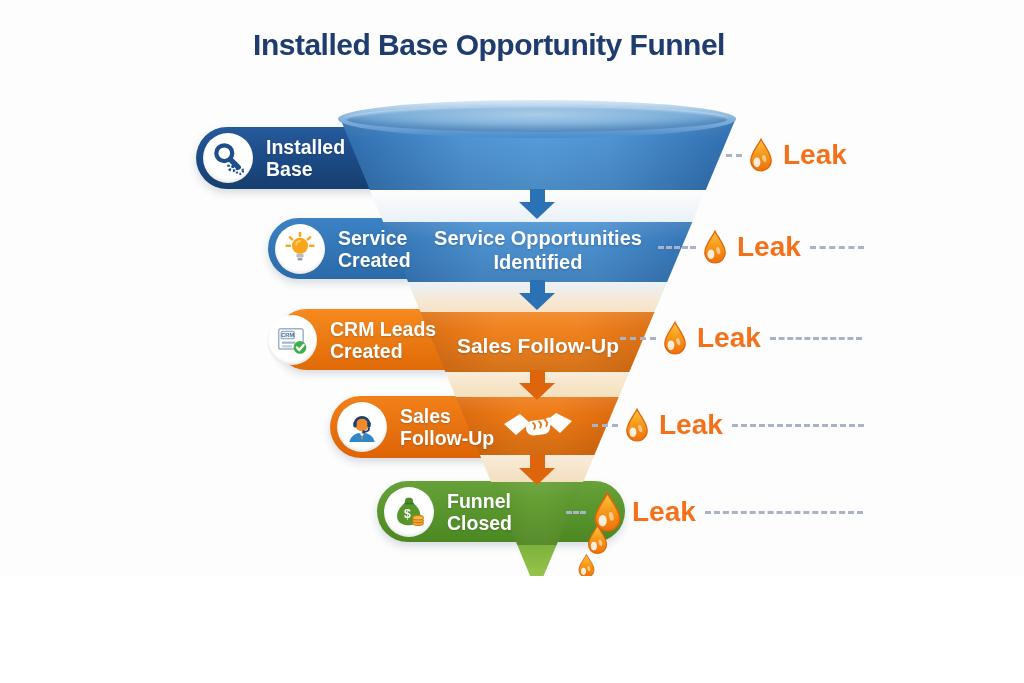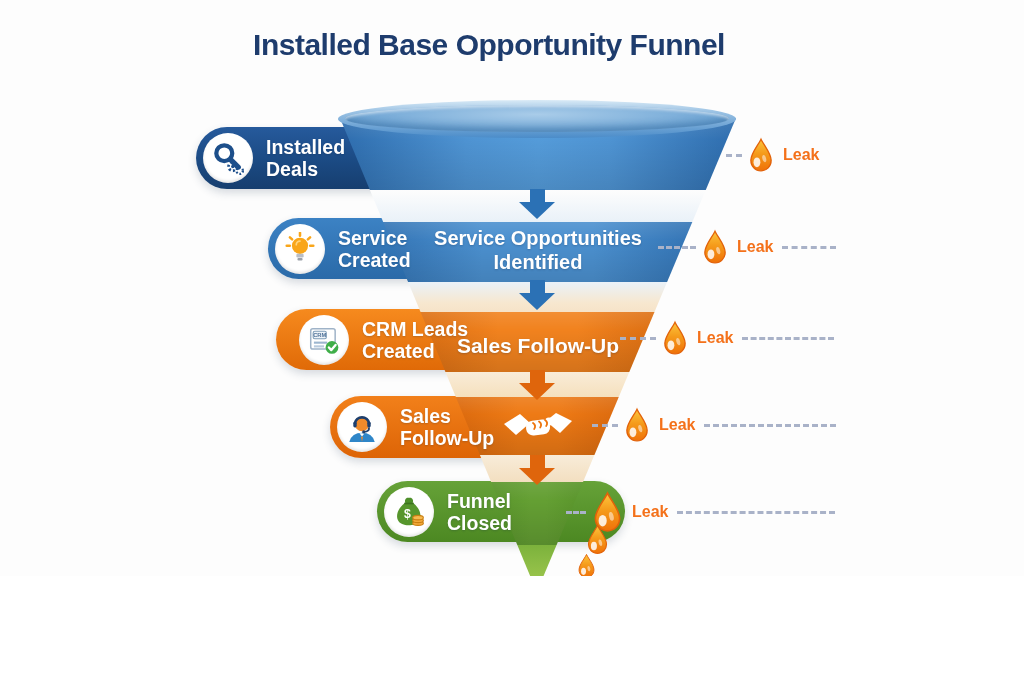--- a/index.html
+++ b/index.html
@@ -66,29 +66,29 @@
     color:#fff;font-weight:700;font-size:19.5px;line-height:1.14;
     text-shadow:0 1px 2px rgba(20,40,70,.22);
   }
   .p1{left:196px;top:127px;width:252px;height:62px;background:linear-gradient(180deg,#265a9c 0%,#1b4a83 55%,#163e6f 100%);}
   .p2{left:268px;top:218px;width:252px;height:61px;background:linear-gradient(180deg,#3c82c4,#2a6aa8);}
   .p3{left:276px;top:309px;width:270px;height:61px;background:linear-gradient(180deg,#f68a1e,#e06a07);}
   .p4{left:330px;top:396px;width:254px;height:62px;background:linear-gradient(180deg,#f2801a,#dd6406);}
   .p5{left:377px;top:481px;width:248px;height:61px;background:linear-gradient(180deg,#66a238,#4c8822);}
   .c1{left:196px;top:127px;width:252px;height:62px;}
   .c2{left:268px;top:218px;width:252px;height:61px;text-decoration:underline;}
-  .c3{left:292px;top:309px;width:270px;height:61px;}
+  .c3{left:260px;top:309px;width:270px;height:61px;}
   .c4{left:330px;top:396px;width:254px;height:62px;}
   .c5{left:377px;top:481px;width:248px;height:61px;}
   .w98 .chip-label{width:98px;} .w118 .chip-label{width:118px;} .w105 .chip-label{width:105px;}
   
   .leak{position:absolute;display:flex;align-items:center;height:46px;z-index:4;}
   .dash{border-top:3px dashed #a9b2c8;height:0;}
   .dash-l{margin-right:6px;} .dash-r{margin-left:9px;}
-  .leak-label{margin-left:9px;font-size:16px;font-weight:800;color:#f4711a;white-space:nowrap;}
+  .leak-label{margin-left:9px;font-size:28px;font-weight:800;color:#f4711a;white-space:nowrap;}
   .lk1{left:726px;top:132px;} .lk1 .dash-l{width:16px;}
   .lk2{left:658px;top:224px;} .lk2 .dash-l{width:38px;} .lk2 .dash-r{width:54px;}
   .lk3{left:620px;top:315px;} .lk3 .dash-l{width:36px;} .lk3 .dash-r{width:92px;}
   .lk4{left:592px;top:402px;} .lk4 .dash-l{width:26px;} .lk4 .dash-r{width:132px;}
   .lk5{left:566px;top:487px;height:50px;} .lk5 .dash-l{width:20px;} .lk5 .dash-r{width:158px;}
   .stream{position:absolute;z-index:3;}
   .sd1{left:586px;top:524px;} .sd2{left:577px;top:553px;}
   
   .coins{position:absolute;left:438px;top:572px;z-index:1;}
   .defs{position:absolute;width:0;height:0;}
@@ -197,21 +197,21 @@
   <div class="chip c1 w98">
     <span class="chip-circle">
       <svg width="34" height="34" viewBox="0 0 32 32">
         <circle cx="12.5" cy="11.5" r="7.5" fill="none" stroke="#1d4f8b" stroke-width="4"></circle>
         <line x1="18.5" y1="17.5" x2="25.5" y2="24.5" stroke="#1d4f8b" stroke-width="5" stroke-linecap="round"></line>
         <circle cx="20.5" cy="24" r="4" fill="none" stroke="#1d4f8b" stroke-width="2.6" stroke-dasharray="2 2"></circle>
         <circle cx="20.5" cy="24" r="1.6" fill="#1d4f8b"></circle>
         <circle cx="27" cy="28" r="3" fill="none" stroke="#1d4f8b" stroke-width="2.2" stroke-dasharray="1.6 1.7"></circle>
       </svg>
     </span>
-    <span class="chip-label">Installed Deals</span>
+    <span class="chip-label">Installed Base</span>
   </div>
 
   <div class="chip c2 w98">
     <span class="chip-circle">
       <svg width="34" height="34" viewBox="0 0 32 32">
         <g stroke="#f9a61a" stroke-width="2.4" stroke-linecap="round">
           <line x1="16" y1="0.8" x2="16" y2="3.6"></line>
           <line x1="6.5" y1="5" x2="8.6" y2="7"></line>
           <line x1="25.5" y1="5" x2="23.4" y2="7"></line>
           <line x1="3.5" y1="13" x2="6.4" y2="13"></line>

